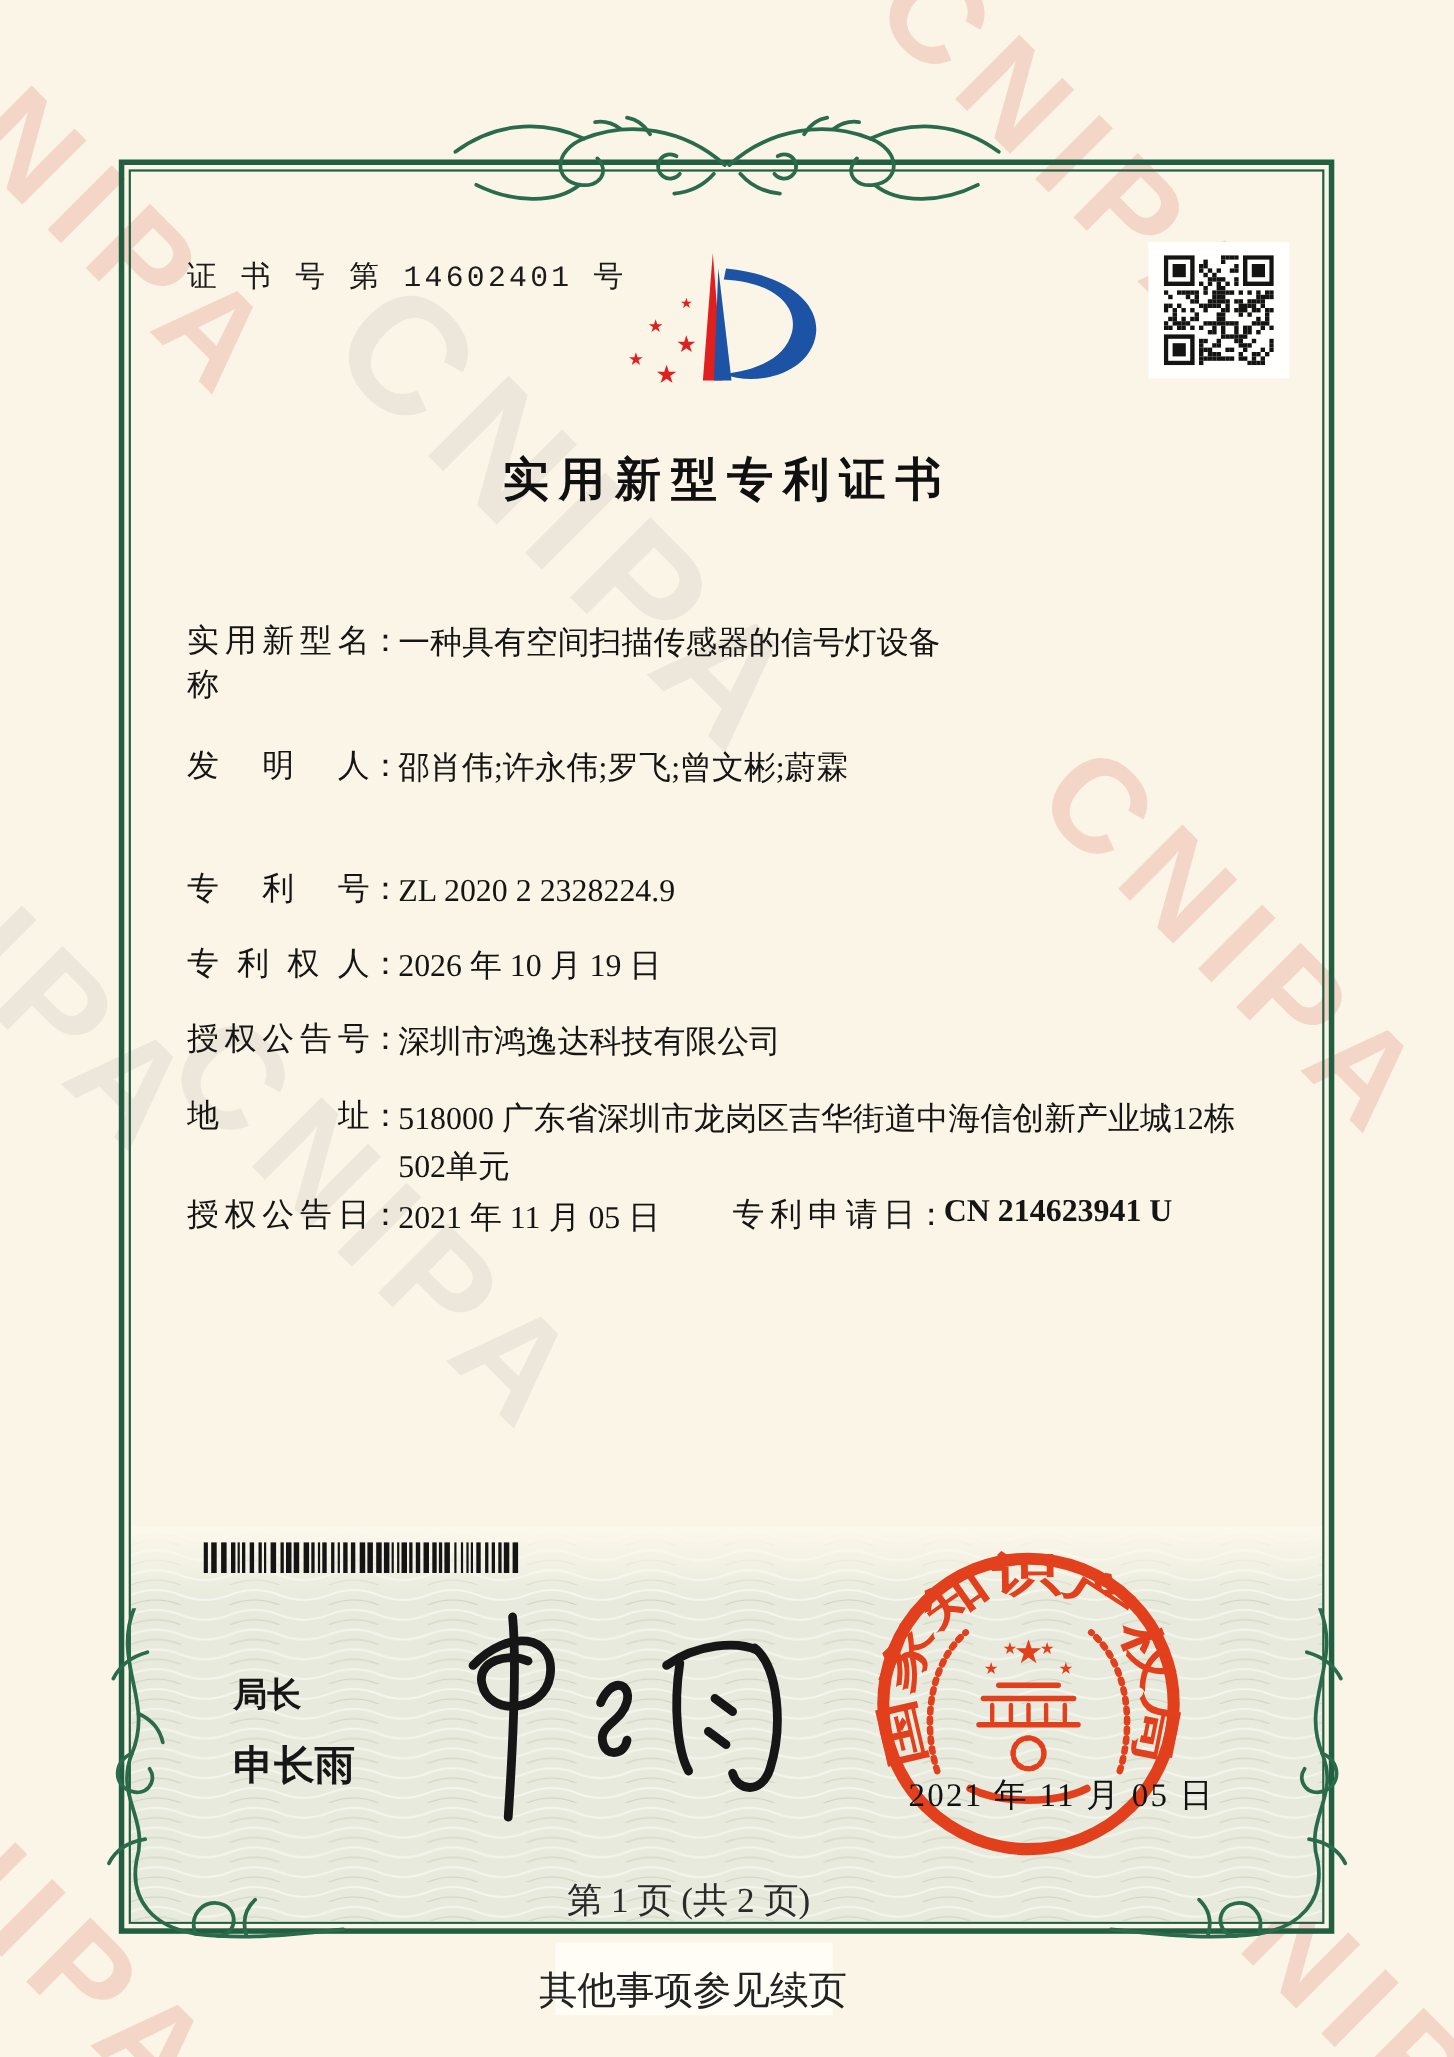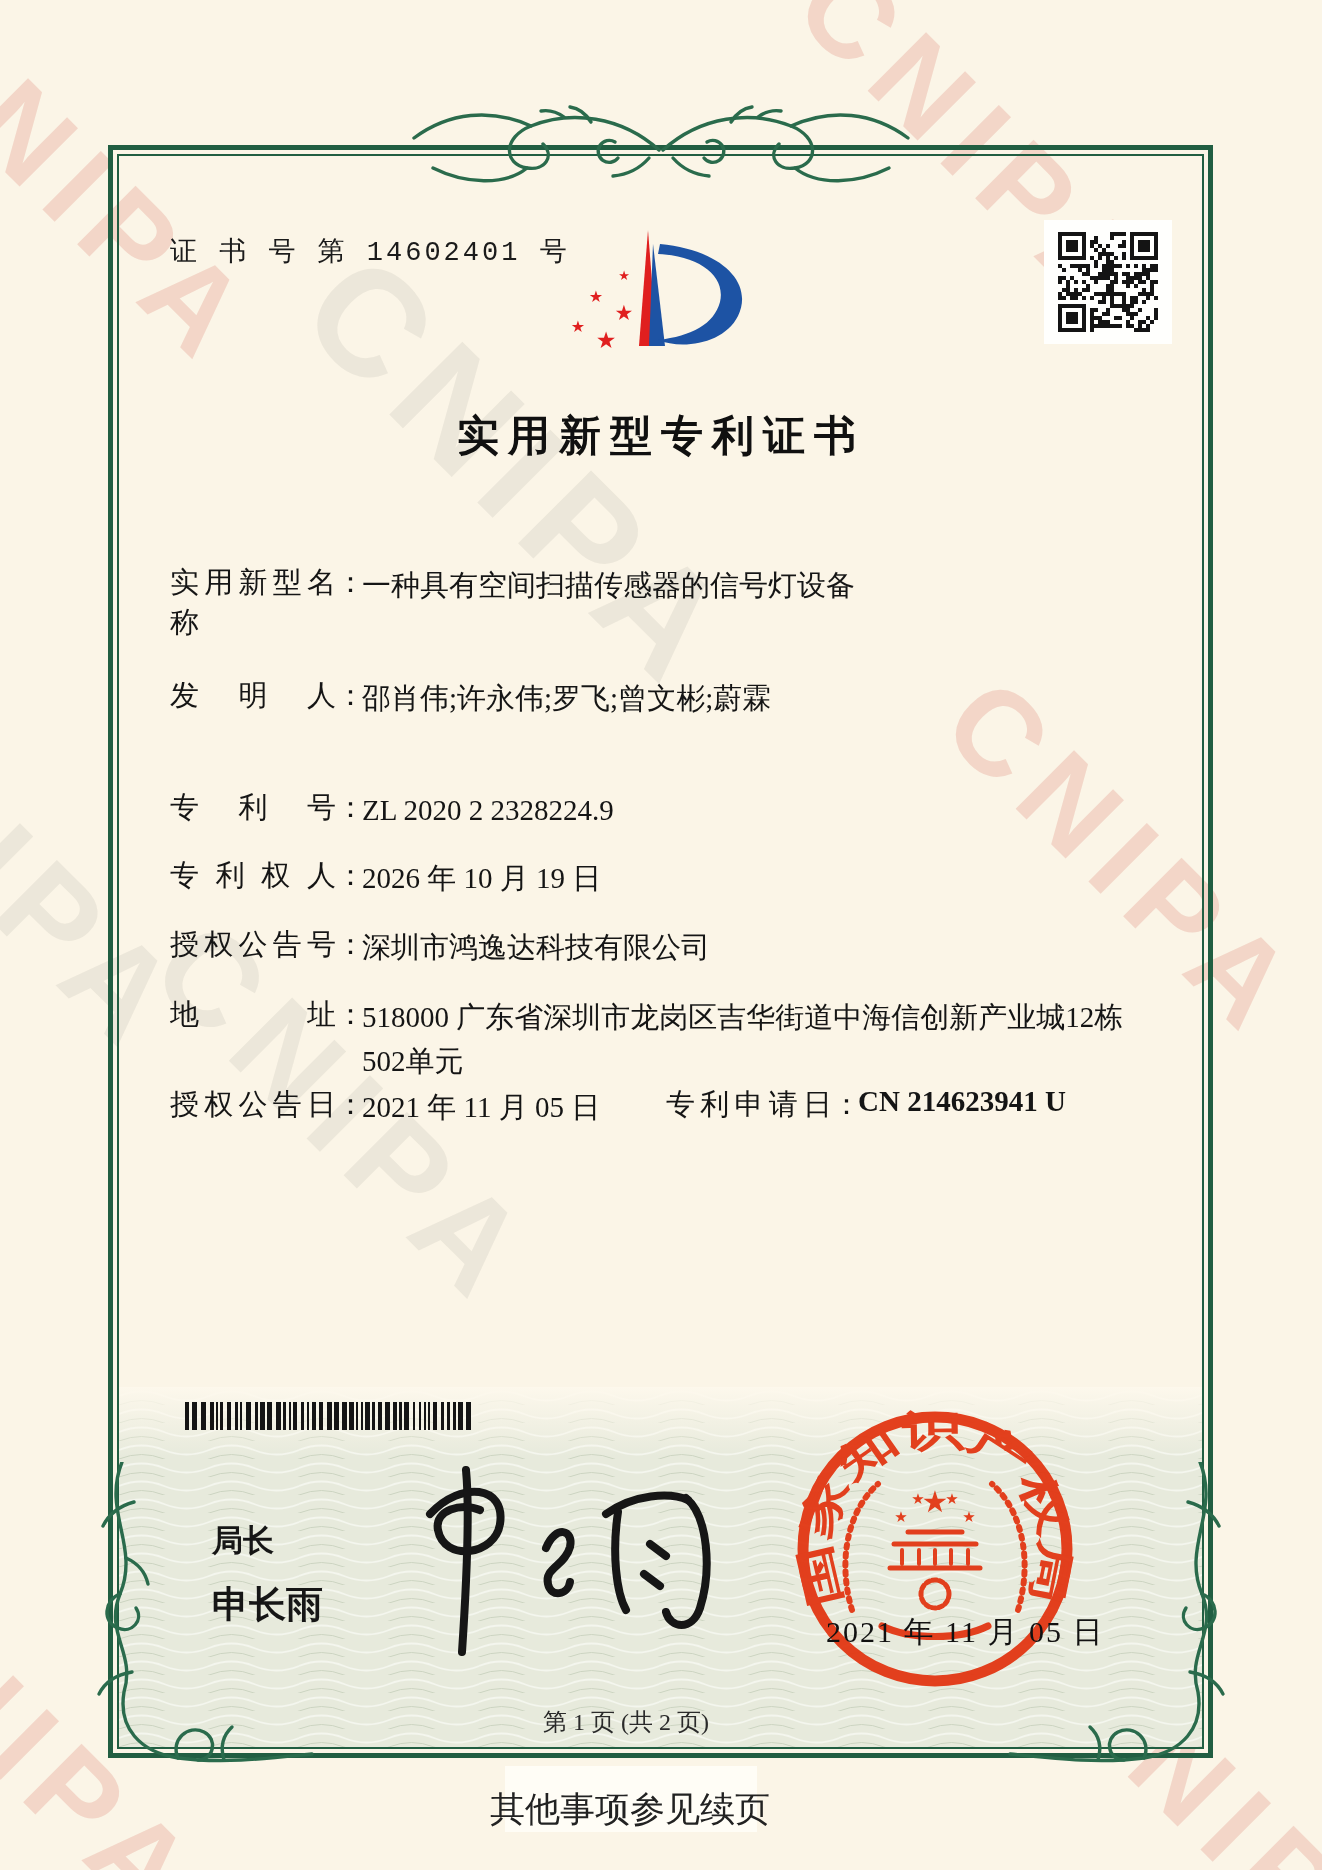--- a/index.html
+++ b/index.html
@@ -53,21 +53,21 @@
   .barcode{position:absolute;left:185px;top:1402px;}
   .sig-role{position:absolute;left:212px;top:1520px;font-size:31px;font-weight:bold;
             font-family:"Liberation Sans","DejaVu Sans",sans-serif;color:#161616;}
   .sig-name{position:absolute;left:212px;top:1580px;font-size:37px;font-weight:bold;
             font-family:"Liberation Sans","DejaVu Sans",sans-serif;color:#161616;}
   .sig-hand{position:absolute;left:378px;top:1452px;}
   .seal{position:absolute;left:790px;top:1404px;opacity:0.93;}
   .seal-date{position:absolute;left:826px;top:1612px;font-size:30px;letter-spacing:2px;
              color:#111;z-index:6;}
   .pageinfo{position:absolute;left:0;right:70px;top:1706px;text-align:center;
-            font-size:24px;color:#2a2a2a;}
+            font-size:32px;color:#2a2a2a;}
   .contband{position:absolute;left:505px;top:1766px;width:252px;height:66px;background:#fffdf6;}
   .contnote{position:absolute;left:0;right:62px;top:1786px;text-align:center;
             font-size:35px;color:#222;}
   .z5{z-index:5;} .z4{z-index:4;}
 </style>
 </head>
 <body>
 
 <div class="page">
 

